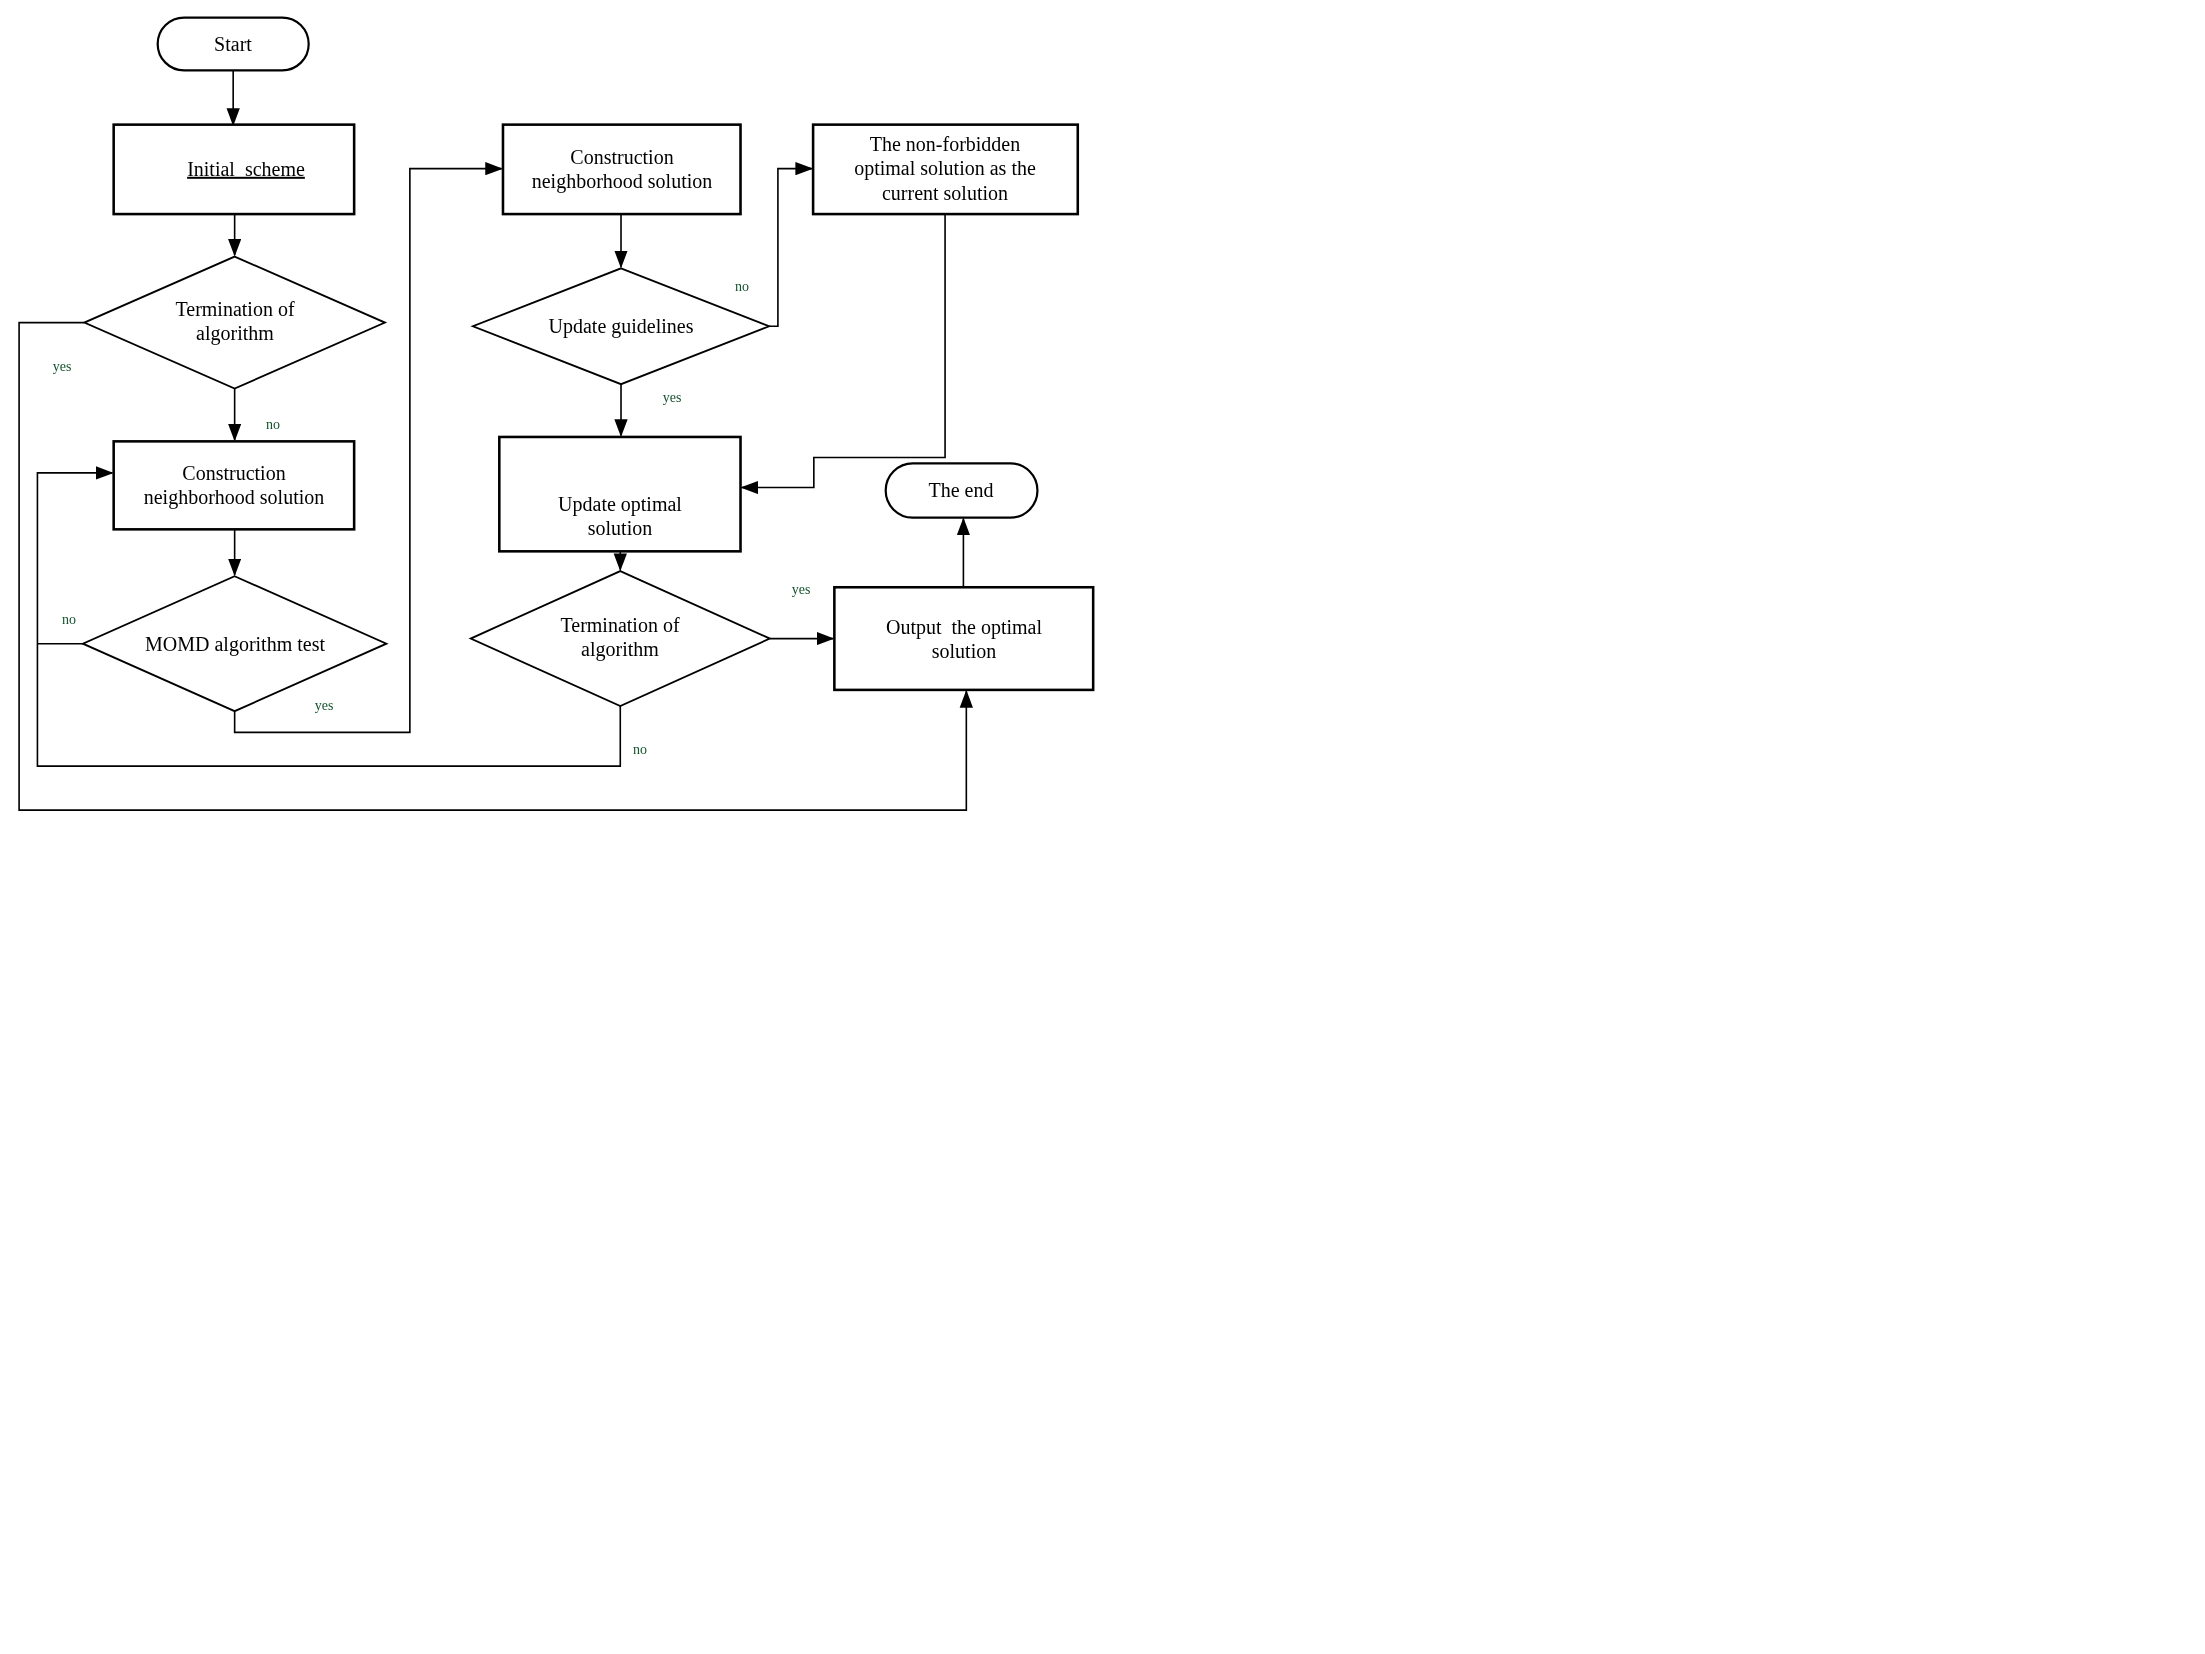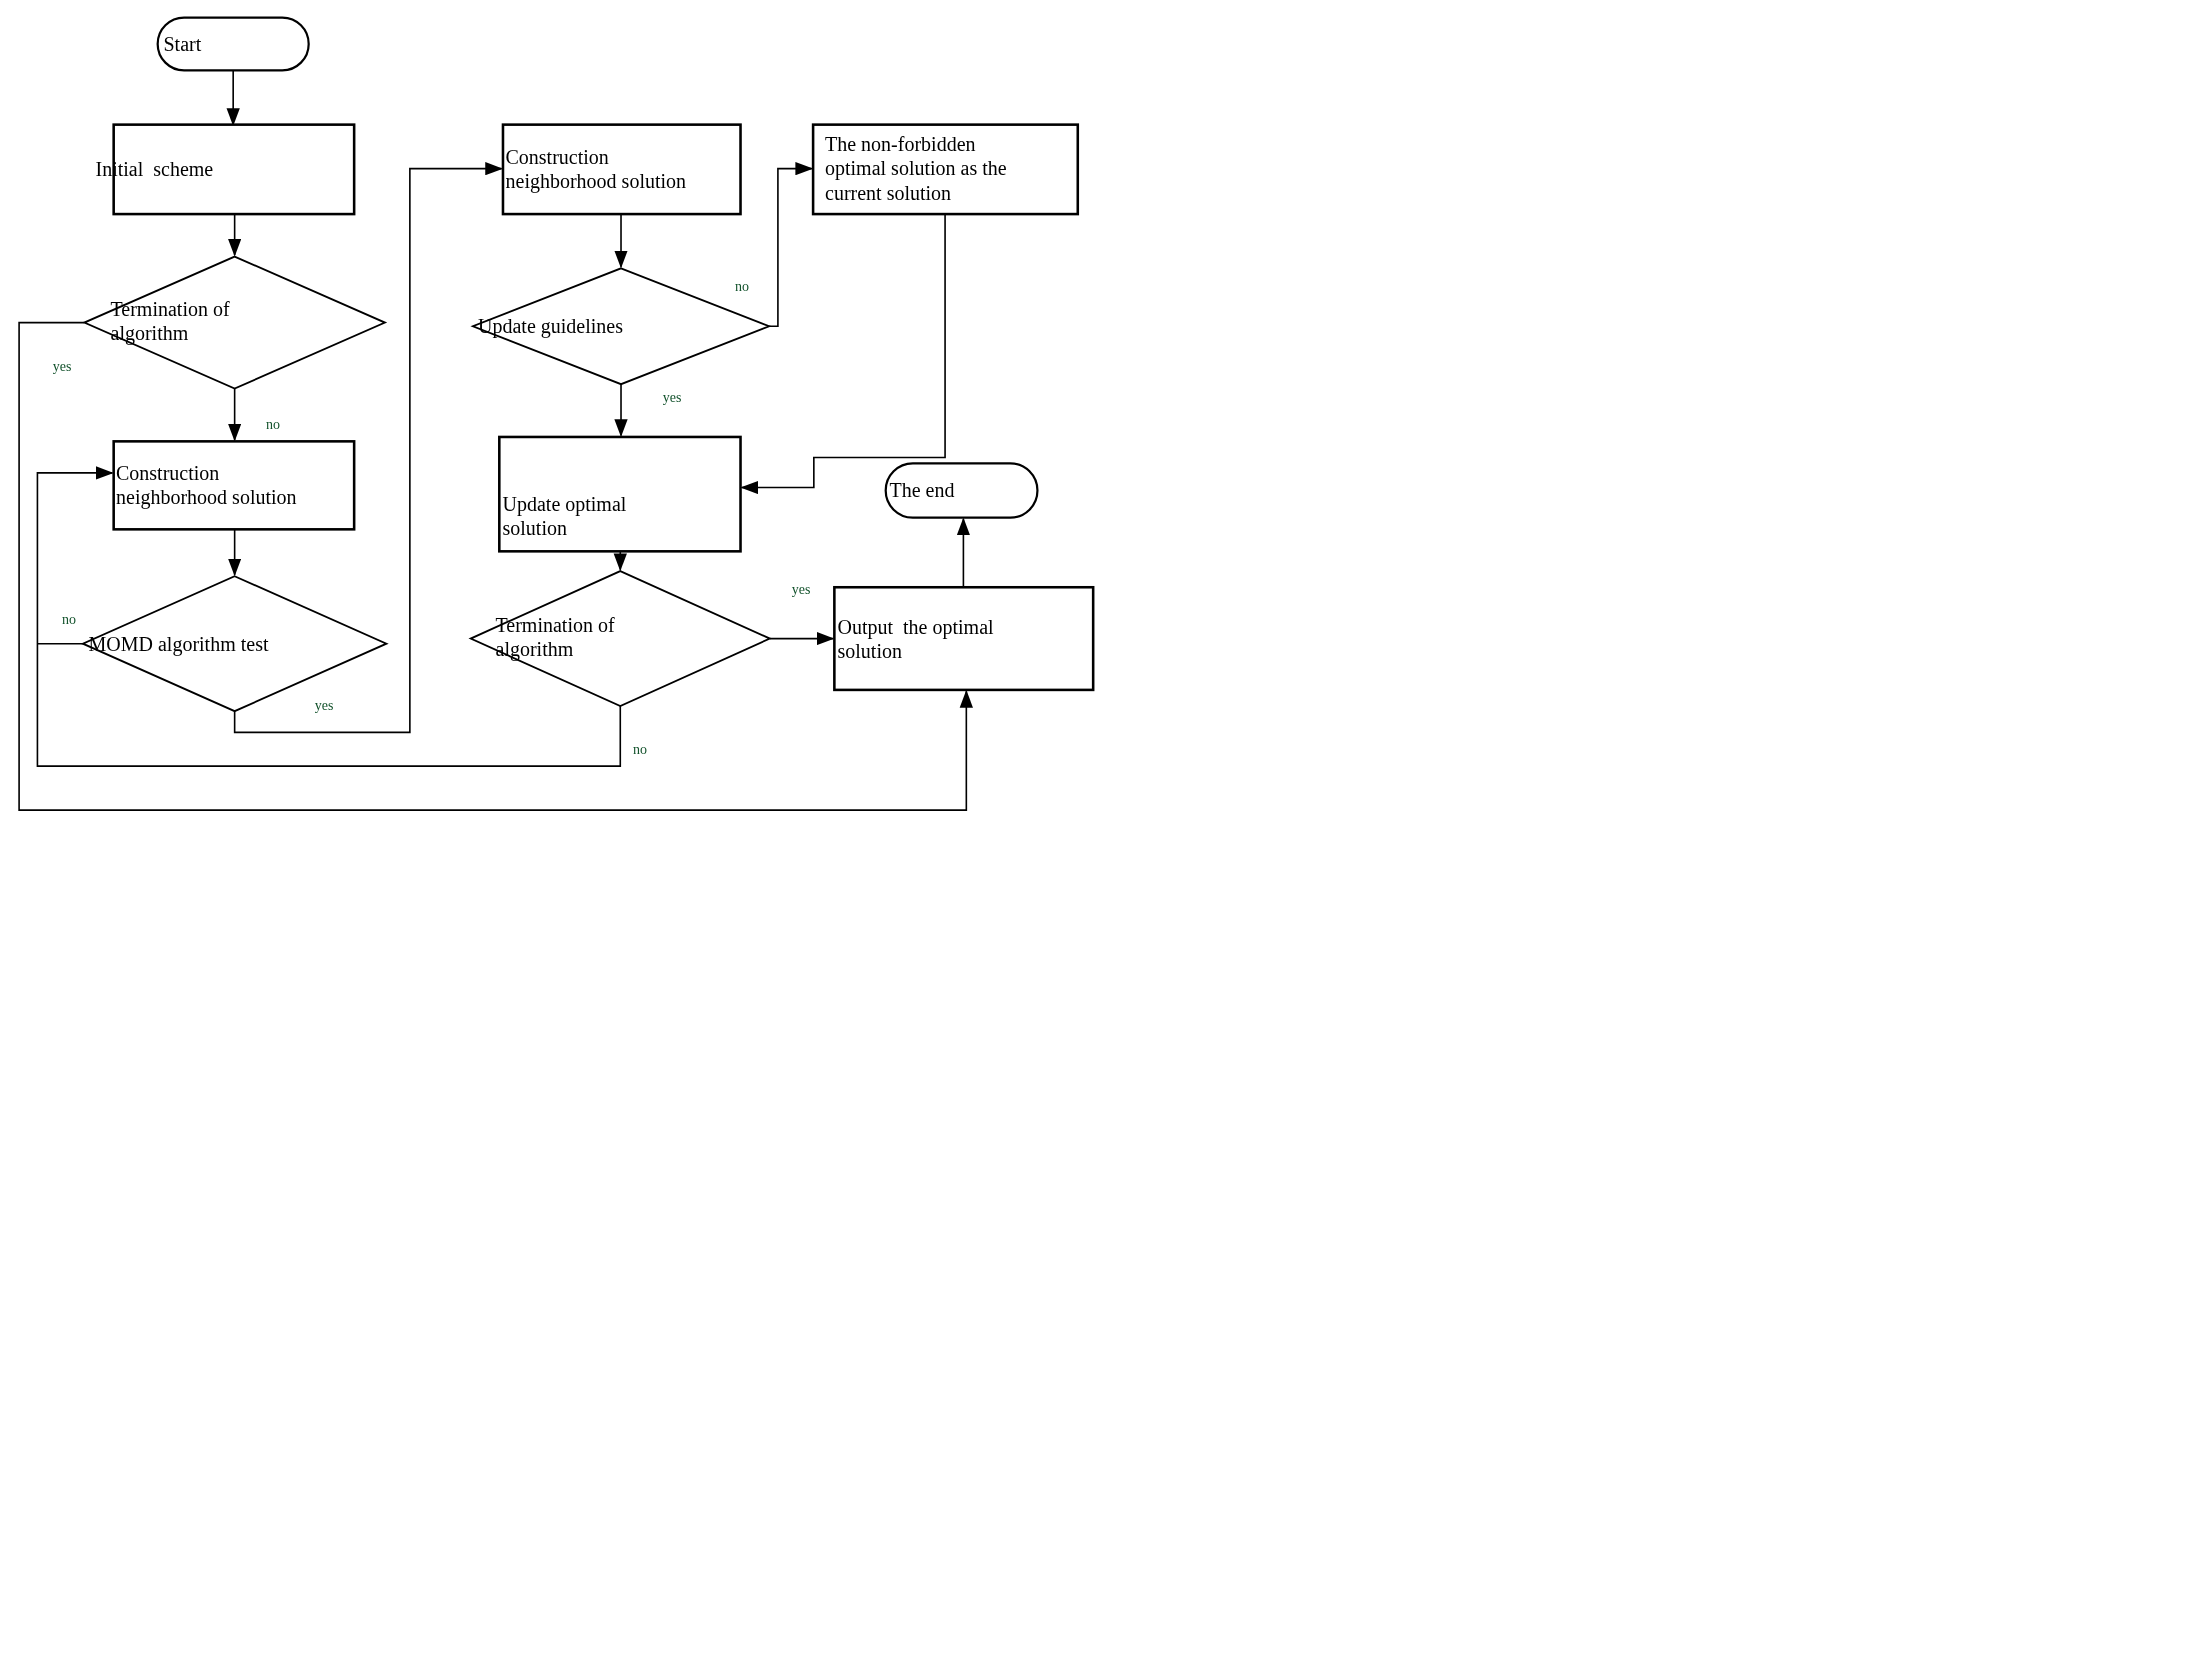--- a/index.html
+++ b/index.html
@@ -9,21 +9,21 @@
     height:827px;
     background:#ffffff;
     font-family:"Liberation Serif","DejaVu Serif",serif;
     color:#000;
     overflow:hidden;
   }
   .canvas svg{position:absolute;left:0;top:0;}
   .nlabel{
     position:absolute;
     transform:translate(-50%,-50%);
-    text-align:left;
+    text-align:center;
     white-space:pre-wrap;
     font-size:20px;
     line-height:1.22;
     color:#000;
   }
   .elabel{
     position:absolute;
     transform:translate(-50%,-50%);
     white-space:nowrap;
     font-size:14px;
@@ -71,21 +71,21 @@
       <polygon points="847,366 1049,445 847,524 645,445" stroke-width="2.5"></polygon>
       <rect x="1109" y="170" width="361" height="122" stroke-width="3.5"></rect>
       <rect x="681" y="596" width="329" height="156" stroke-width="3.5"></rect>
       <polygon points="846,779 1050,871 846,963 642,871" stroke-width="2.5"></polygon>
       <rect x="1138" y="801" width="353" height="140" stroke-width="3.5"></rect>
       <rect x="1208" y="632" width="207" height="74" rx="37" ry="37" stroke-width="3"></rect>
     </g>
   </svg>
 
   <div class="nlabel" style="left:233px;top:44px;width:139px;">Start</div>
-  <div class="nlabel" style="left:234px;top:169px;width:277px;">Initial  scheme</div>
+  <div class="nlabel" style="left:246px;top:169px;width:277px;text-decoration:underline;">Initial  scheme</div>
   <div class="nlabel" style="left:235px;top:321px;width:249px;">Termination of
 algorithm</div>
   <div class="nlabel" style="left:234px;top:485px;width:236px;">Construction
 neighborhood solution</div>
   <div class="nlabel" style="left:235px;top:644px;width:293px;">MOMD algorithm test</div>
   <div class="nlabel" style="left:622px;top:169px;width:233px;">Construction
 neighborhood solution</div>
   <div class="nlabel" style="left:621px;top:326px;width:286px;">Update guidelines</div>
   <div class="nlabel" style="left:945px;top:169px;width:240px;">The non-forbidden
 optimal solution as the

